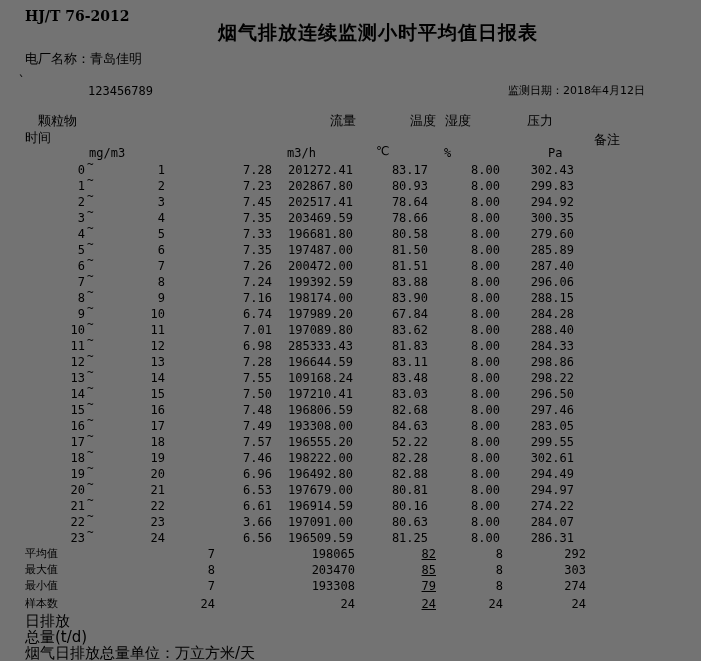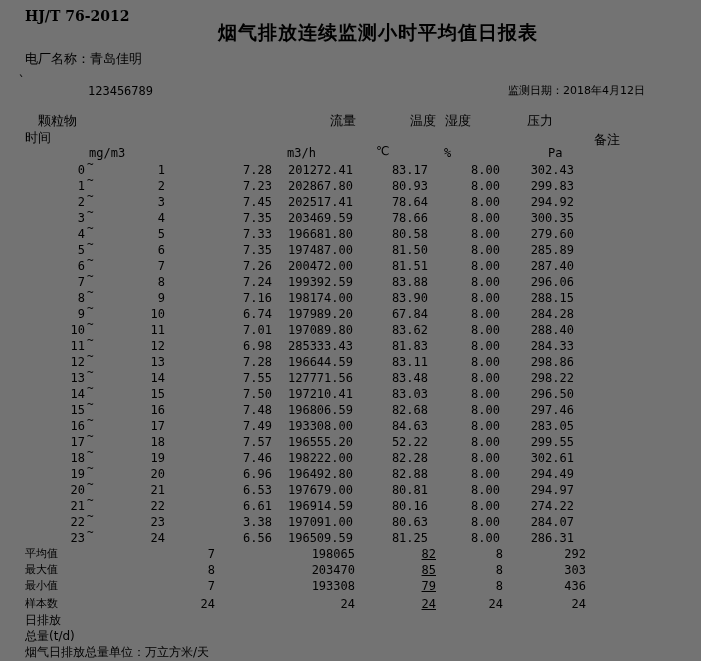--- a/index.html
+++ b/index.html
@@ -56,21 +56,21 @@
   .c-flow  { left: 271px; width: 82px; }
   .c-temp  { left: 363px; width: 65px; }
   .c-hum   { left: 435px; width: 65px; }
   .c-press { left: 509px; width: 65px; }
   .s-label { left: 25px; font-family: "DejaVu Sans", sans-serif; font-size: 11px; }
   .s-dust  { left: 140px; width: 75px; }
   .s-flow  { left: 273px; width: 82px; }
   .s-temp  { left: 371px; width: 65px; text-decoration: underline; }
   .s-hum   { left: 438px; width: 65px; }
   .s-press { left: 521px; width: 65px; }
-  .foot { font-size: 12px; }
+  .foot { font-size: 15px; }
   .f-daily1 { left: 25px; top: 612px; }
   .f-daily2 { left: 25px; top: 628px; text-align: right; }
   .f-note   { left: 25px; top: 644px; }
 </style>
 </head>
 <body>
 
 <div class="page">
   <div class="abs doc-code">HJ/T 76-2012</div>
   <div class="abs title">烟气排放连续监测小时平均值日报表</div>
@@ -222,21 +222,21 @@
     <span class="cell num c-flow">196644.59</span>
     <span class="cell num c-temp">83.11</span>
     <span class="cell num c-hum">8.00</span>
     <span class="cell num c-press">298.86</span>
   </div>
       <div class="row" style="top: 370px;">
     <span class="cell num c-start">13</span>
     <span class="cell c-sep">~</span>
     <span class="cell num c-end">14</span>
     <span class="cell num c-dust">7.55</span>
-    <span class="cell num c-flow">127771.56</span>
+    <span class="cell num c-flow">109168.24</span>
     <span class="cell num c-temp">83.48</span>
     <span class="cell num c-hum">8.00</span>
     <span class="cell num c-press">298.22</span>
   </div>
       <div class="row" style="top: 386px;">
     <span class="cell num c-start">14</span>
     <span class="cell c-sep">~</span>
     <span class="cell num c-end">15</span>
     <span class="cell num c-dust">7.50</span>
     <span class="cell num c-flow">197210.41</span>
@@ -311,21 +311,21 @@
     <span class="cell num c-dust">6.61</span>
     <span class="cell num c-flow">196914.59</span>
     <span class="cell num c-temp">80.16</span>
     <span class="cell num c-hum">8.00</span>
     <span class="cell num c-press">274.22</span>
   </div>
       <div class="row" style="top: 514px;">
     <span class="cell num c-start">22</span>
     <span class="cell c-sep">~</span>
     <span class="cell num c-end">23</span>
-    <span class="cell num c-dust">3.38</span>
+    <span class="cell num c-dust">3.66</span>
     <span class="cell num c-flow">197091.00</span>
     <span class="cell num c-temp">80.63</span>
     <span class="cell num c-hum">8.00</span>
     <span class="cell num c-press">284.07</span>
   </div>
       <div class="row" style="top: 530px;">
     <span class="cell num c-start">23</span>
     <span class="cell c-sep">~</span>
     <span class="cell num c-end">24</span>
     <span class="cell num c-dust">6.56</span>
@@ -351,21 +351,21 @@
     <span class="cell num s-temp">85</span>
     <span class="cell num s-hum">8</span>
     <span class="cell num s-press">303</span>
   </div>
       <div class="row" style="top: 578px;">
     <span class="cell s-label">最小值</span>
     <span class="cell num s-dust">7</span>
     <span class="cell num s-flow">193308</span>
     <span class="cell num s-temp">79</span>
     <span class="cell num s-hum">8</span>
-    <span class="cell num s-press">436</span>
+    <span class="cell num s-press">274</span>
   </div>
       <div class="row" style="top: 596px;">
     <span class="cell s-label">样本数</span>
     <span class="cell num s-dust">24</span>
     <span class="cell num s-flow">24</span>
     <span class="cell num s-temp">24</span>
     <span class="cell num s-hum">24</span>
     <span class="cell num s-press">24</span>
   </div>
     </div>

